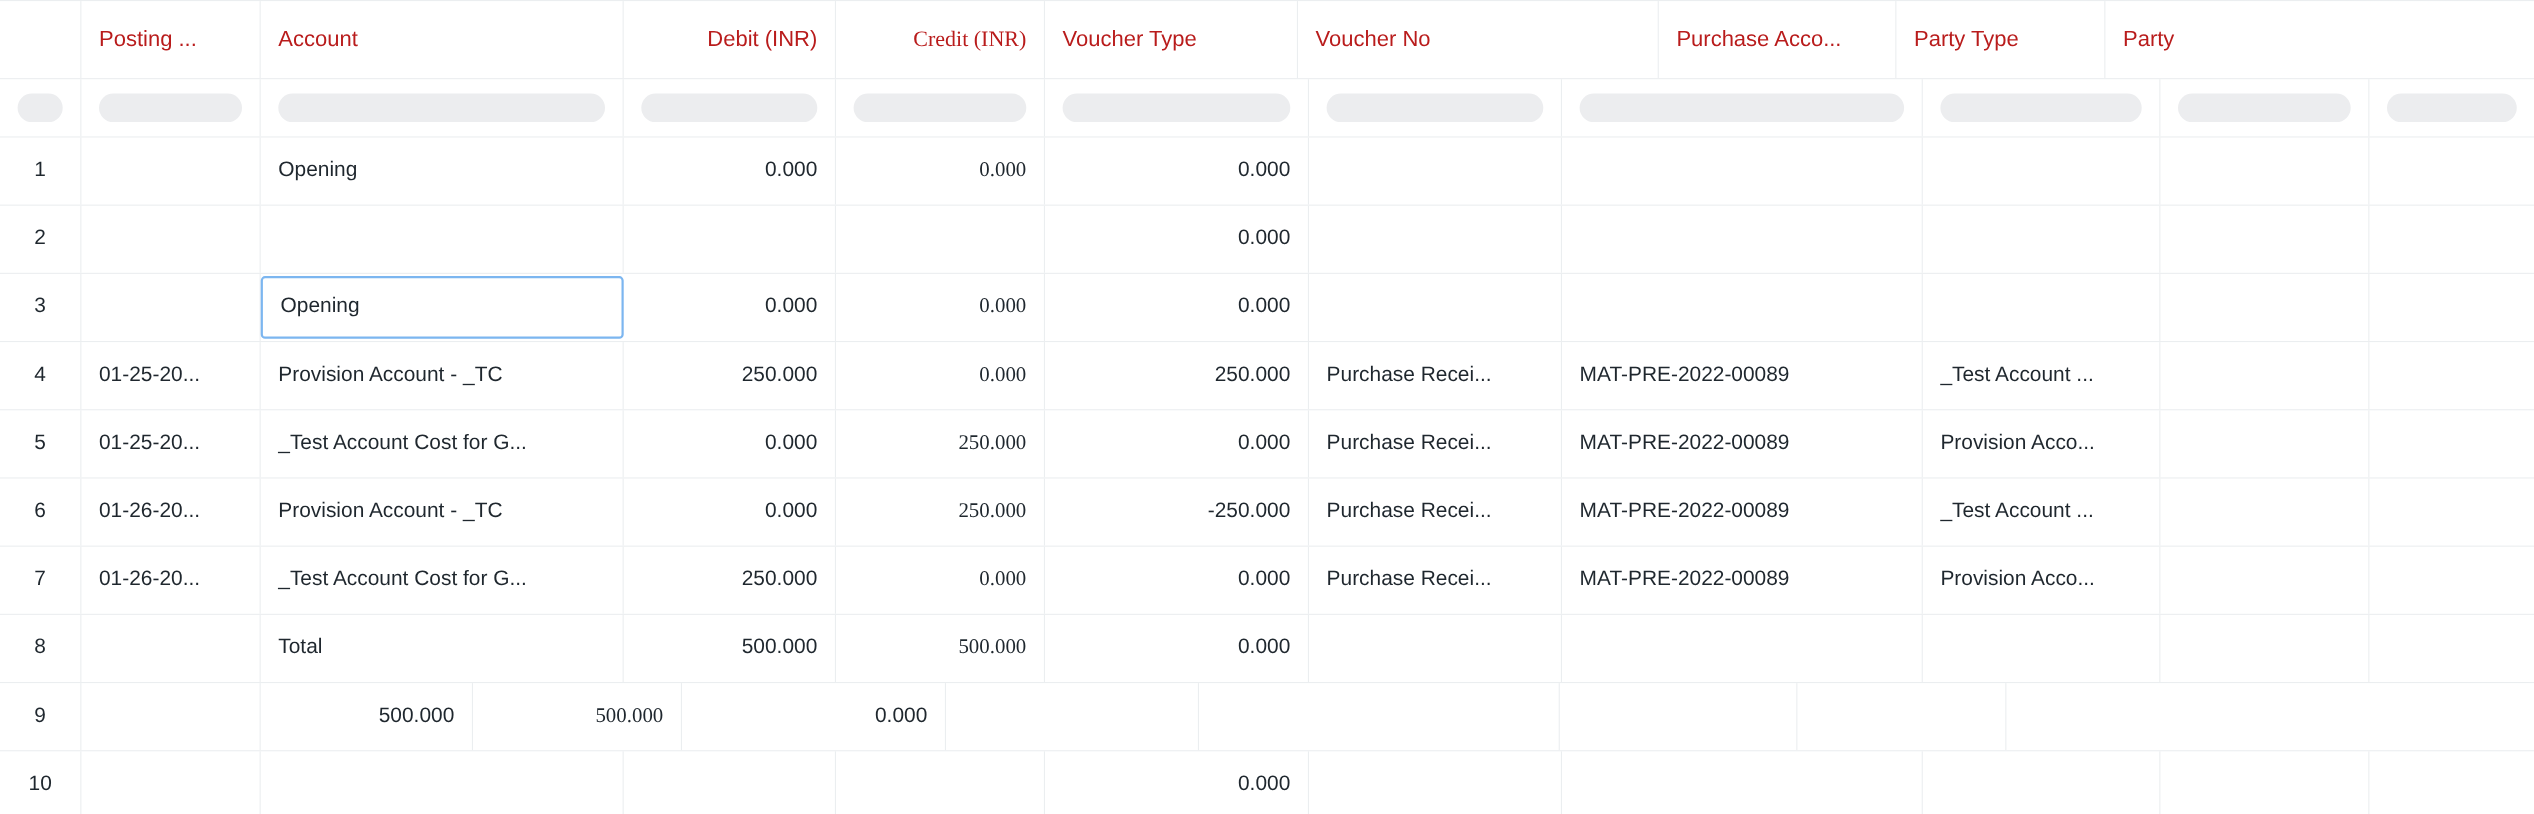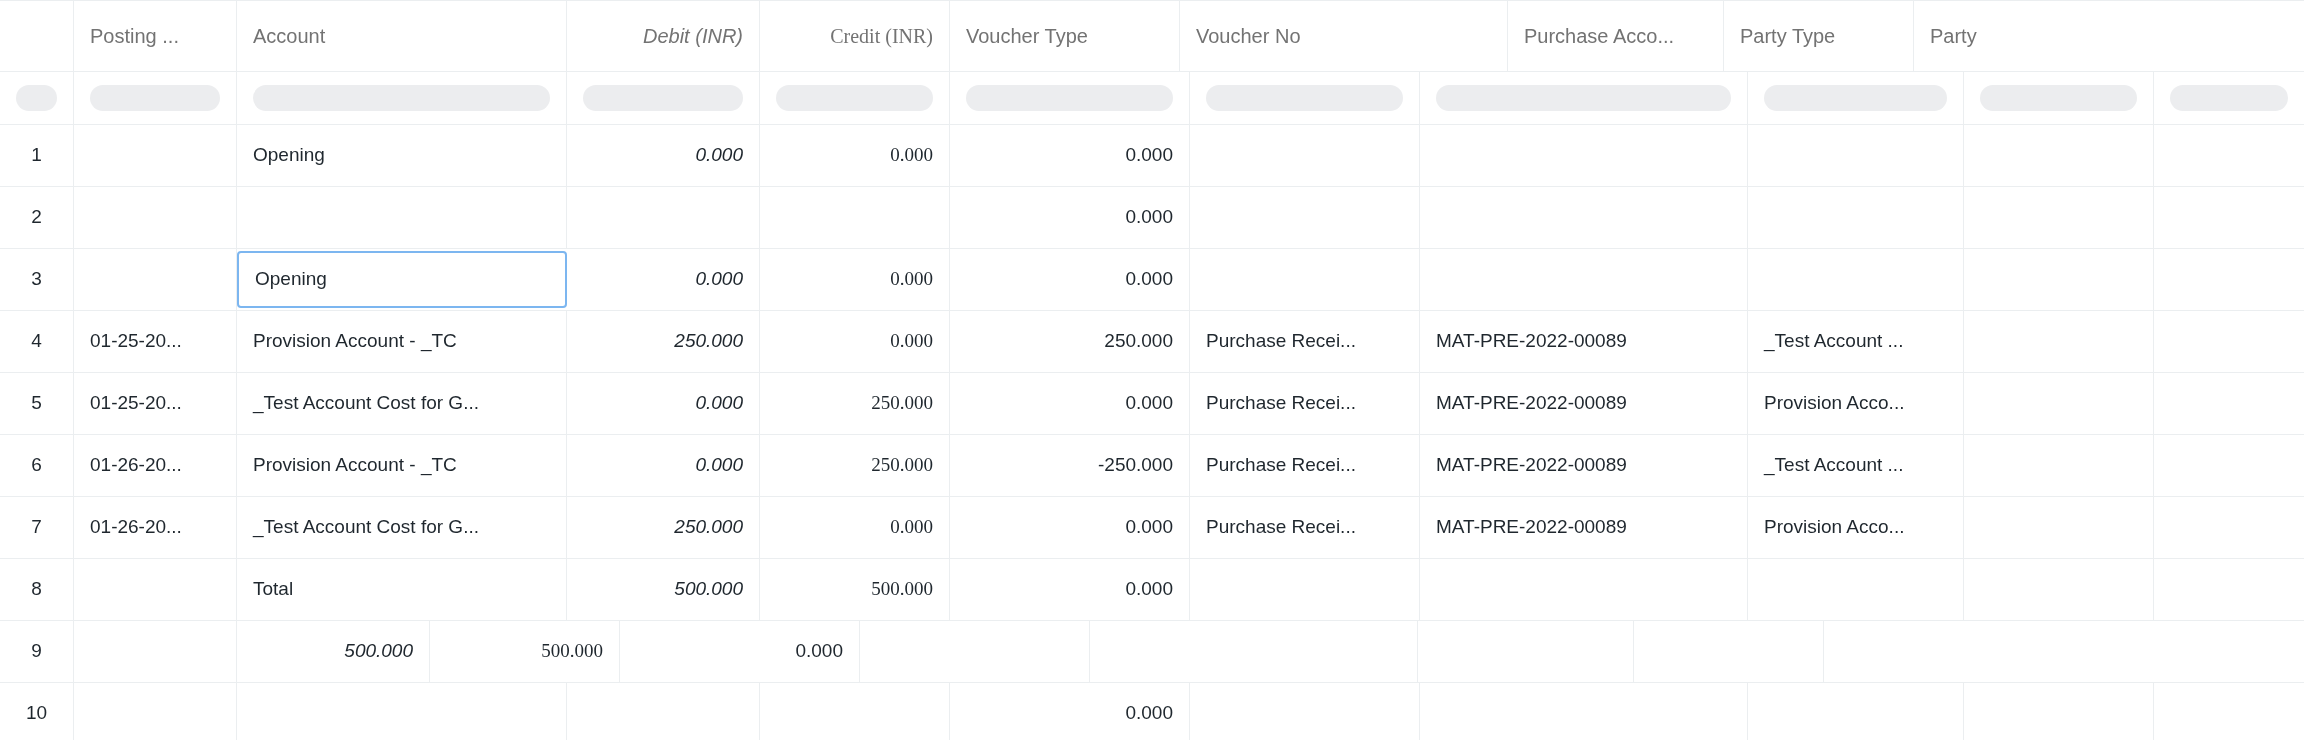--- a/index.html
+++ b/index.html
@@ -40,41 +40,41 @@
   .cell.idx {
     justify-content: center;
     color: #4c5a67;
     font-size: 19px;
     padding: 0 6px;
   }
 
   
   .header .cell {
     height: 70px;
-    color: #737373;
+    color: #b91c1c;
     font-size: 20px;
     font-weight: 400;
   }
   .filter-row .cell {
     height: 52px;
     padding: 0 16px;
   }
   .filter-box {
     width: 100%;
     height: 26px;
     border-radius: 13px;
     background: #ecedef;
   }
   .data .cell { height: 61px; color: #1f272e; }
 
   
   .c-idx   { width: 74px;  }
   .c-date  { width: 163px; }
   .c-acct  { width: 330px; }
-  .c-debit { width: 193px; font-style: italic; }
+  .c-debit { width: 193px; }
   .c-credit{ width: 190px; font-family: Liberation Serif, serif; }
   .c-bal   { width: 240px; }
   .c-vtype { width: 230px; }
   .c-vno   { width: 328px; }
   .c-against { width: 216px; }
   .c-ptype { width: 190px; }
   .c-party { width: 150px; border-right: none; }
 
   .selected-cell {
     position: relative;

